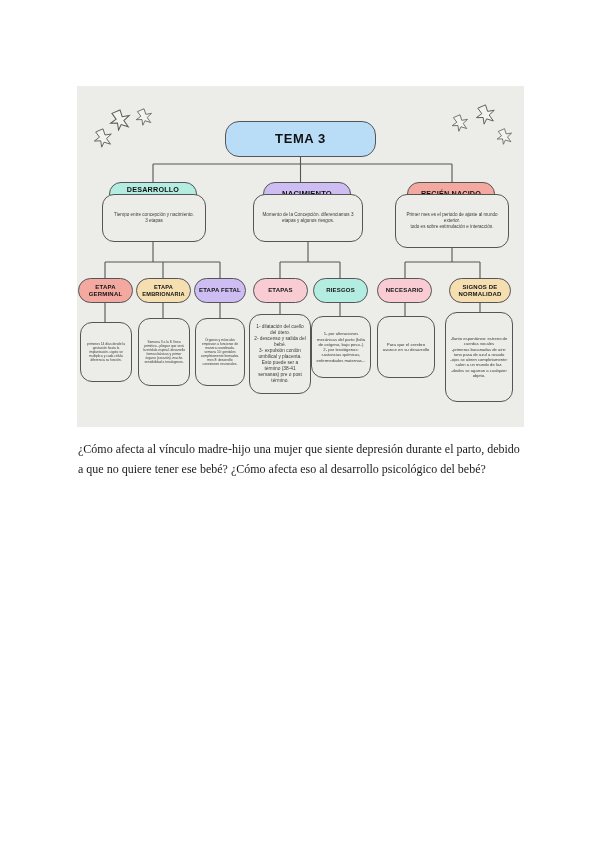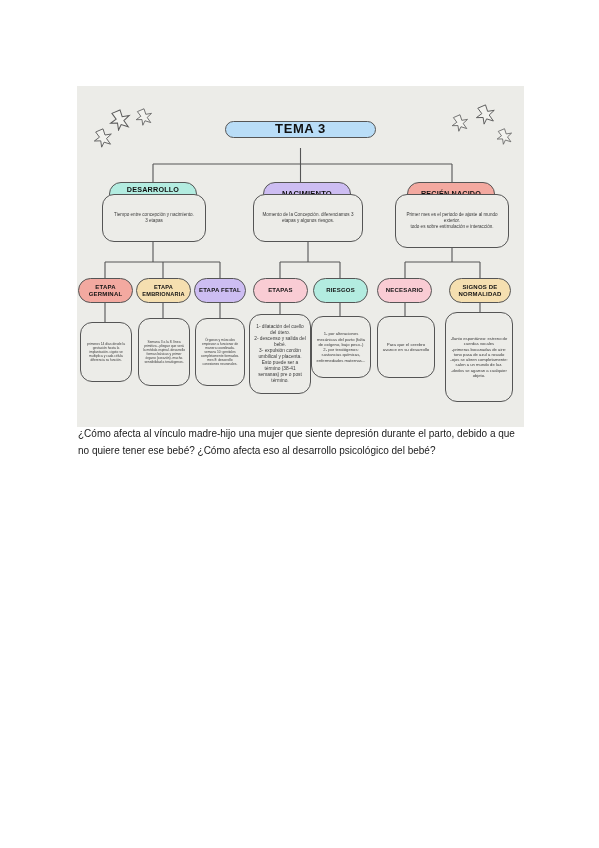--- a/index.html
+++ b/index.html
@@ -20,21 +20,21 @@
     text-align:center;color:#111;
   }
   .cap{
     font-weight:bold;letter-spacing:.2px;line-height:1.12;
   }
   .desc{
     background:#ecece8;color:#3a3a3a;line-height:1.25;
     padding:3px 4px;
   }
   
-  #n-root{left:148px;top:35px;width:151px;height:17px;background:#b9ddf7;
+  #n-root{left:148px;top:35px;width:151px;height:36px;background:#b9ddf7;
           border-radius:14px;font-size:13px;font-weight:bold;letter-spacing:.6px;}
   
   #n-prenatal{left:32px;top:96px;width:88px;height:24px;background:#b3ece0;font-size:7.2px;}
   #n-nacimiento{left:186px;top:96px;width:88px;height:24px;background:#cdbdf2;font-size:7.6px;}
   #n-recien{left:330px;top:96px;width:88px;height:24px;background:#f3a9a0;font-size:7.2px;}
   
   #d-prenatal{left:25px;top:108px;width:104px;height:48px;font-size:4.6px;border-radius:12px;}
   #d-nacimiento{left:176px;top:108px;width:110px;height:48px;font-size:4.6px;border-radius:12px;}
   #d-recien{left:318px;top:108px;width:114px;height:54px;font-size:4.6px;border-radius:12px;}
   
@@ -48,23 +48,23 @@
   
   #d-germinal{left:3px;top:236px;width:52px;height:60px;font-size:3.3px;border-radius:12px;}
   #d-embrionaria{left:61px;top:232px;width:52px;height:68px;font-size:3.3px;border-radius:12px;}
   #d-fetal{left:118px;top:232px;width:50px;height:68px;font-size:3.3px;border-radius:12px;}
   #d-etapas{left:172px;top:228px;width:62px;height:80px;font-size:4.8px;border-radius:12px;}
   #d-riesgos{left:234px;top:230px;width:60px;height:62px;font-size:4.2px;border-radius:12px;}
   #d-necesario{left:300px;top:230px;width:58px;height:62px;font-size:4.4px;border-radius:12px;}
   #d-signos{left:368px;top:226px;width:68px;height:90px;font-size:4.2px;border-radius:12px;}
   .star{position:absolute;}
   #para{
-    position:absolute;left:78px;top:426px;width:444px;
-    font-size:10px;line-height:1.65;color:#1a1a1a;
-    font-family:Liberation Sans, sans-serif;
+    position:absolute;left:78px;top:440px;width:444px;
+    font-size:12px;line-height:1.65;color:#1a1a1a;
+    font-family:Liberation Serif, serif;
   }
 </style>
 </head>
 <body>
 
 <div id="canvas">
 
   <svg id="svglines" viewBox="0 0 447 341" xmlns="http://www.w3.org/2000/svg">
     <g stroke="#555" stroke-width="1.1" fill="none">
 

